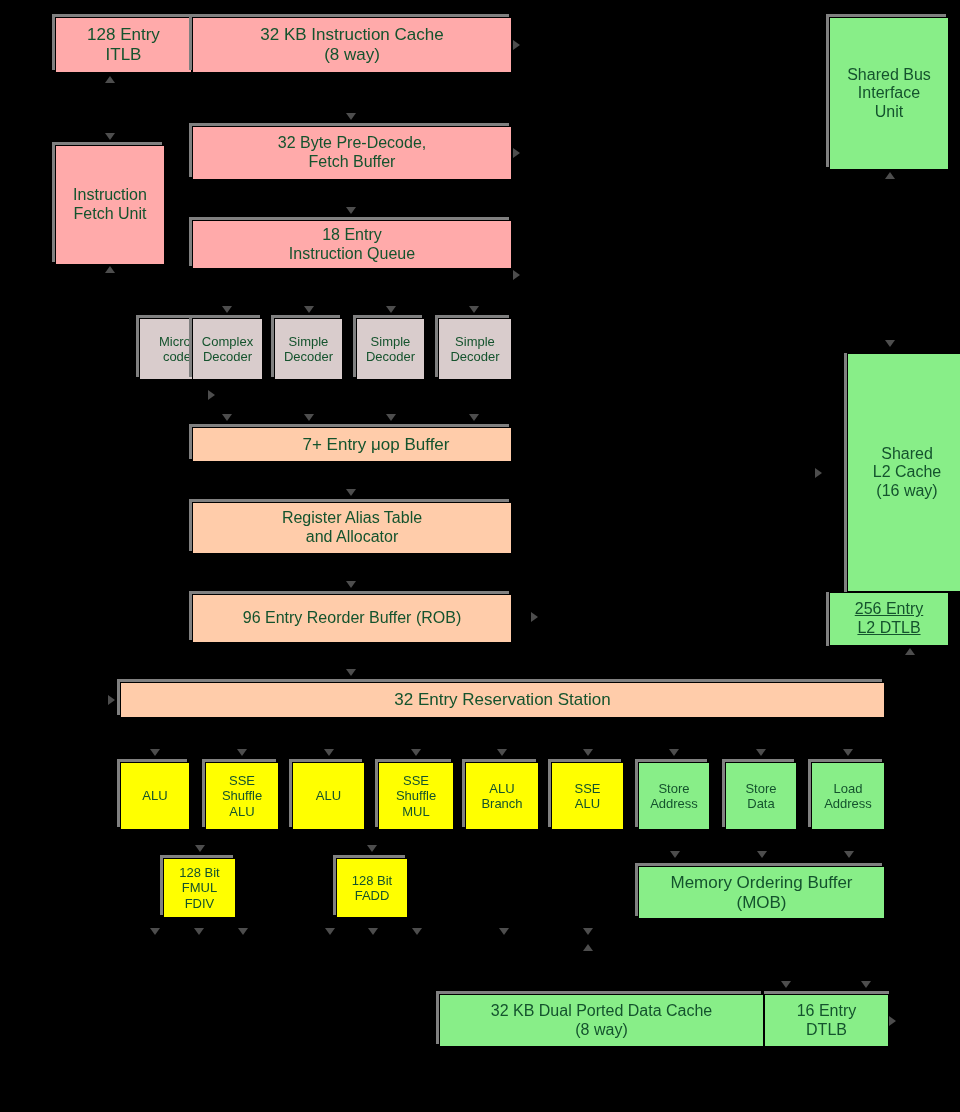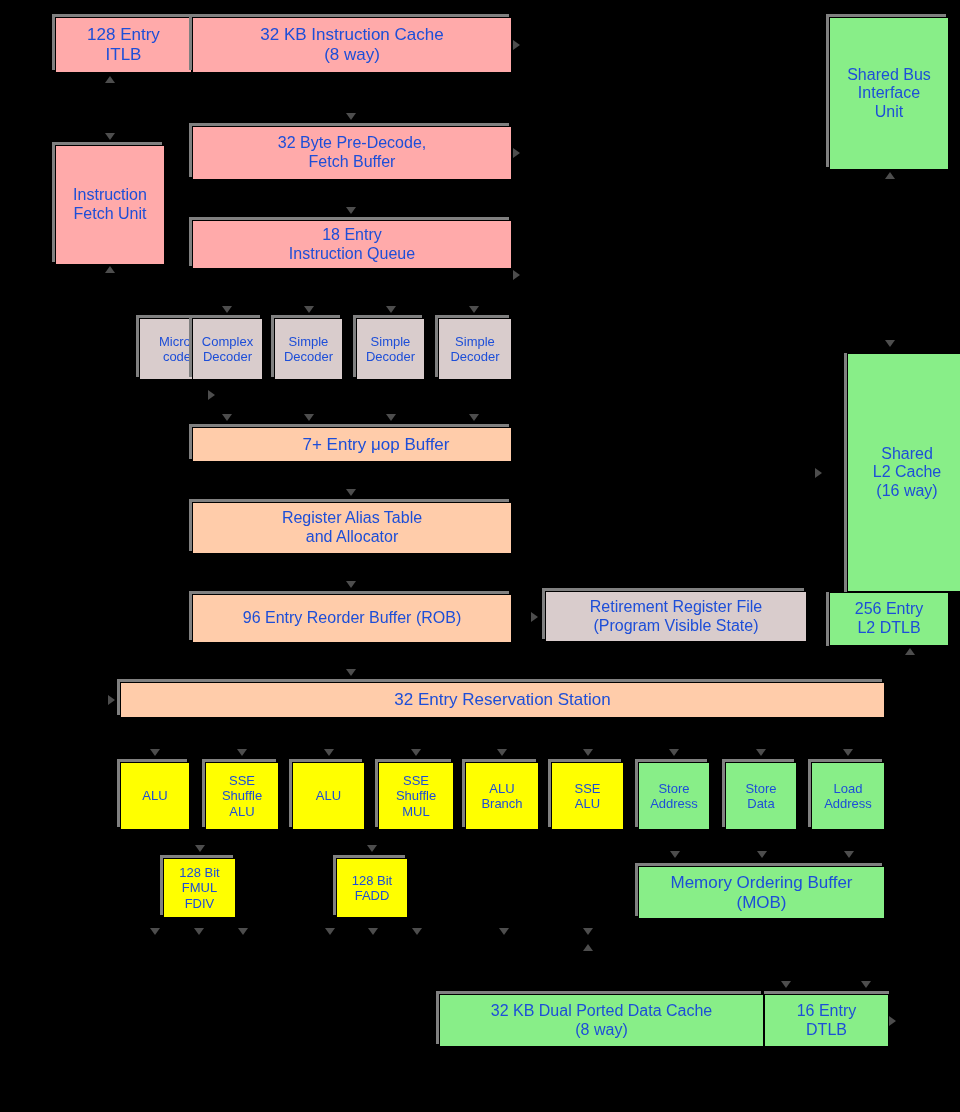--- a/index.html
+++ b/index.html
@@ -17,21 +17,21 @@
     overflow: hidden;
   }
   .box {
     position: absolute;
     box-sizing: border-box;
     border: 1px solid #000000;
     display: flex;
     align-items: center;
     justify-content: center;
     text-align: center;
-    color: #1d4ed8;
+    color: #14532d;
     line-height: 1.16;
     white-space: pre-line;
     box-shadow: -3px -3px 0 0 #808080;
     z-index: 5;
   }
   .pink   { background: #ffaaaa; }
   .orange { background: #ffccaa; }
   .green  { background: #88ee88; }
   .yellow { background: #ffff00; text-align: center; }
   .gray   { background: #d9cccc; }
@@ -113,34 +113,32 @@
   <div class="box gray f13" style="left:438px; top:318px; width:74px; height:62px;">Simple
 Decoder</div>
 
   <div class="box orange f17" style="left:192px; top:427px; width:320px; height:35px;padding-left:48px;">7+ Entry μop Buffer</div>
 
   <div class="box orange f16" style="left:192px; top:502px; width:320px; height:52px;">Register Alias Table
 and Allocator</div>
 
   <div class="box orange f16" style="left:192px; top:594px; width:320px; height:49px;">96 Entry Reorder Buffer (ROB)</div>
 
-  <div class="box gray f16" style="left:545px; top:591px; width:262px; height:51px;">Retirement Register File
-(Program Visible State)</div>
 
   <div class="box orange f17" style="left:120px; top:682px; width:765px; height:36px;">32 Entry Reservation Station</div>
 
   <div class="box green f16" style="left:829px; top:17px; width:120px; height:153px;">Shared Bus
 Interface
 Unit</div>
 
   <div class="box green f16 noshadow" style="left:847px; top:353px; width:120px; height:239px; box-shadow:-3px 0 0 0 #808080;text-align:center;">Shared
 L2 Cache
 (16 way)</div>
 
-  <div class="box green f16 noshadow" style="left:829px; top:592px; width:120px; height:54px; box-shadow:-3px 0 0 0 #808080;">256 Entry
+  <div class="box green f16 noshadow" style="left:829px; top:592px; width:120px; height:54px; box-shadow:-3px 0 0 0 #808080;text-decoration:underline;">256 Entry
 L2 DTLB</div>
 
   <div class="box green f17" style="left:638px; top:866px; width:247px; height:53px;">Memory Ordering Buffer
 (MOB)</div>
 
   <div class="box green f16 noshadow" style="left:439px; top:994px; width:325px; height:53px; box-shadow:-3px -3px 0 0 #808080;">32 KB Dual Ported Data Cache
 (8 way)</div>
 
   <div class="box green f16 noshadow" style="left:764px; top:994px; width:125px; height:53px; box-shadow:0 -3px 0 0 #808080;">16 Entry
 DTLB</div>

